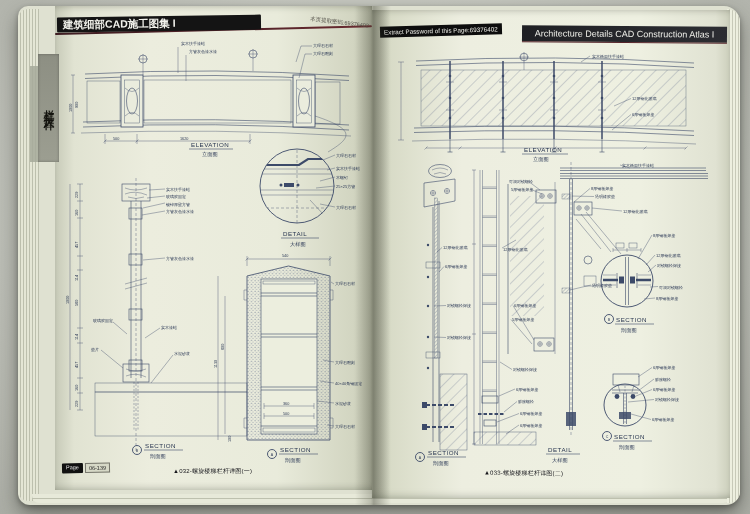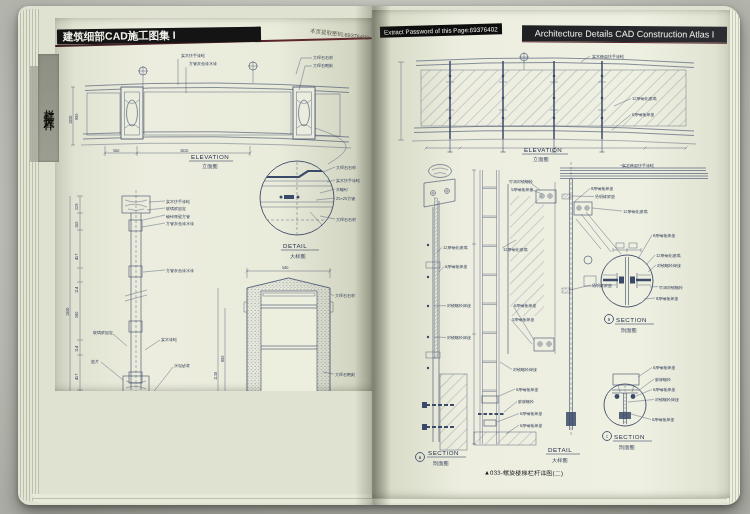--- a/index.html
+++ b/index.html
@@ -10,21 +10,21 @@
     border-radius:10px 16px 14px 12px;background:#dfe1d1;
     box-shadow:0 9px 20px rgba(35,37,30,.5),0 2px 5px rgba(0,0,0,.3);}
   .edge-left{position:absolute;left:0;top:3px;width:21px;height:492px;border-radius:10px 0 0 10px;
     background:repeating-linear-gradient(90deg,#e4e6d5 0 2px,#bcbfad 2px 3px);}
   .edge-bottom{position:absolute;left:14px;bottom:2px;right:8px;height:9px;border-radius:0 0 10px 8px;
     background:repeating-linear-gradient(180deg,#e7e9d9 0 1.6px,#bdc0ae 1.6px 2.5px);}
   .edge-right{position:absolute;right:0;top:3px;width:13px;height:494px;border-radius:0 14px 12px 0;
     background:repeating-linear-gradient(90deg,#edefdf 0 2px,#c7c9b8 2px 3px);}
   .page{position:absolute;overflow:hidden;
     box-shadow:inset 0 5px 7px -5px rgba(30,32,22,.3), inset 0 -6px 8px -6px rgba(30,32,22,.35);}
-  .page-left{left:37px;top:12px;width:317px;height:373px;
+  .page-left{left:37px;top:0;width:317px;height:484px;
     background:linear-gradient(90deg,#c7cab8 0,#e1e3d2 6%,#ecedde 30%,#e9ebdb 70%,#d2d5c1 94%,#b7baa6 100%);}
   .page-right{left:354px;top:4px;width:358px;height:488px;
     background:linear-gradient(90deg,#b5b8a4 0,#d8dbc7 5%,#edeee0 25%,#eef0e1 75%,#e0e2d2 96%,#ccCfbc 100%);}
   .spine{position:absolute;left:337px;top:0;width:36px;height:100%;pointer-events:none;
     background:linear-gradient(90deg,rgba(58,60,45,0) 0,rgba(58,60,45,.26) 44%,rgba(48,50,38,.4) 52%,rgba(58,60,45,0) 100%);}
   .banner-left{position:absolute;left:2px;top:10px;width:198px;height:15px;background:#141414;
     color:#f2f2ec;font-weight:bold;font-size:10.5px;line-height:15px;padding-left:6px;
     transform:rotate(-.8deg);border-radius:1px;white-space:nowrap;}
   .rule-left{position:absolute;left:0;top:27px;width:317px;height:2px;border-radius:2px;
     background:linear-gradient(90deg,#3e1d22,#532228 60%,#6b2c31);transform:rotate(-1.4deg);transform-origin:left center;}

